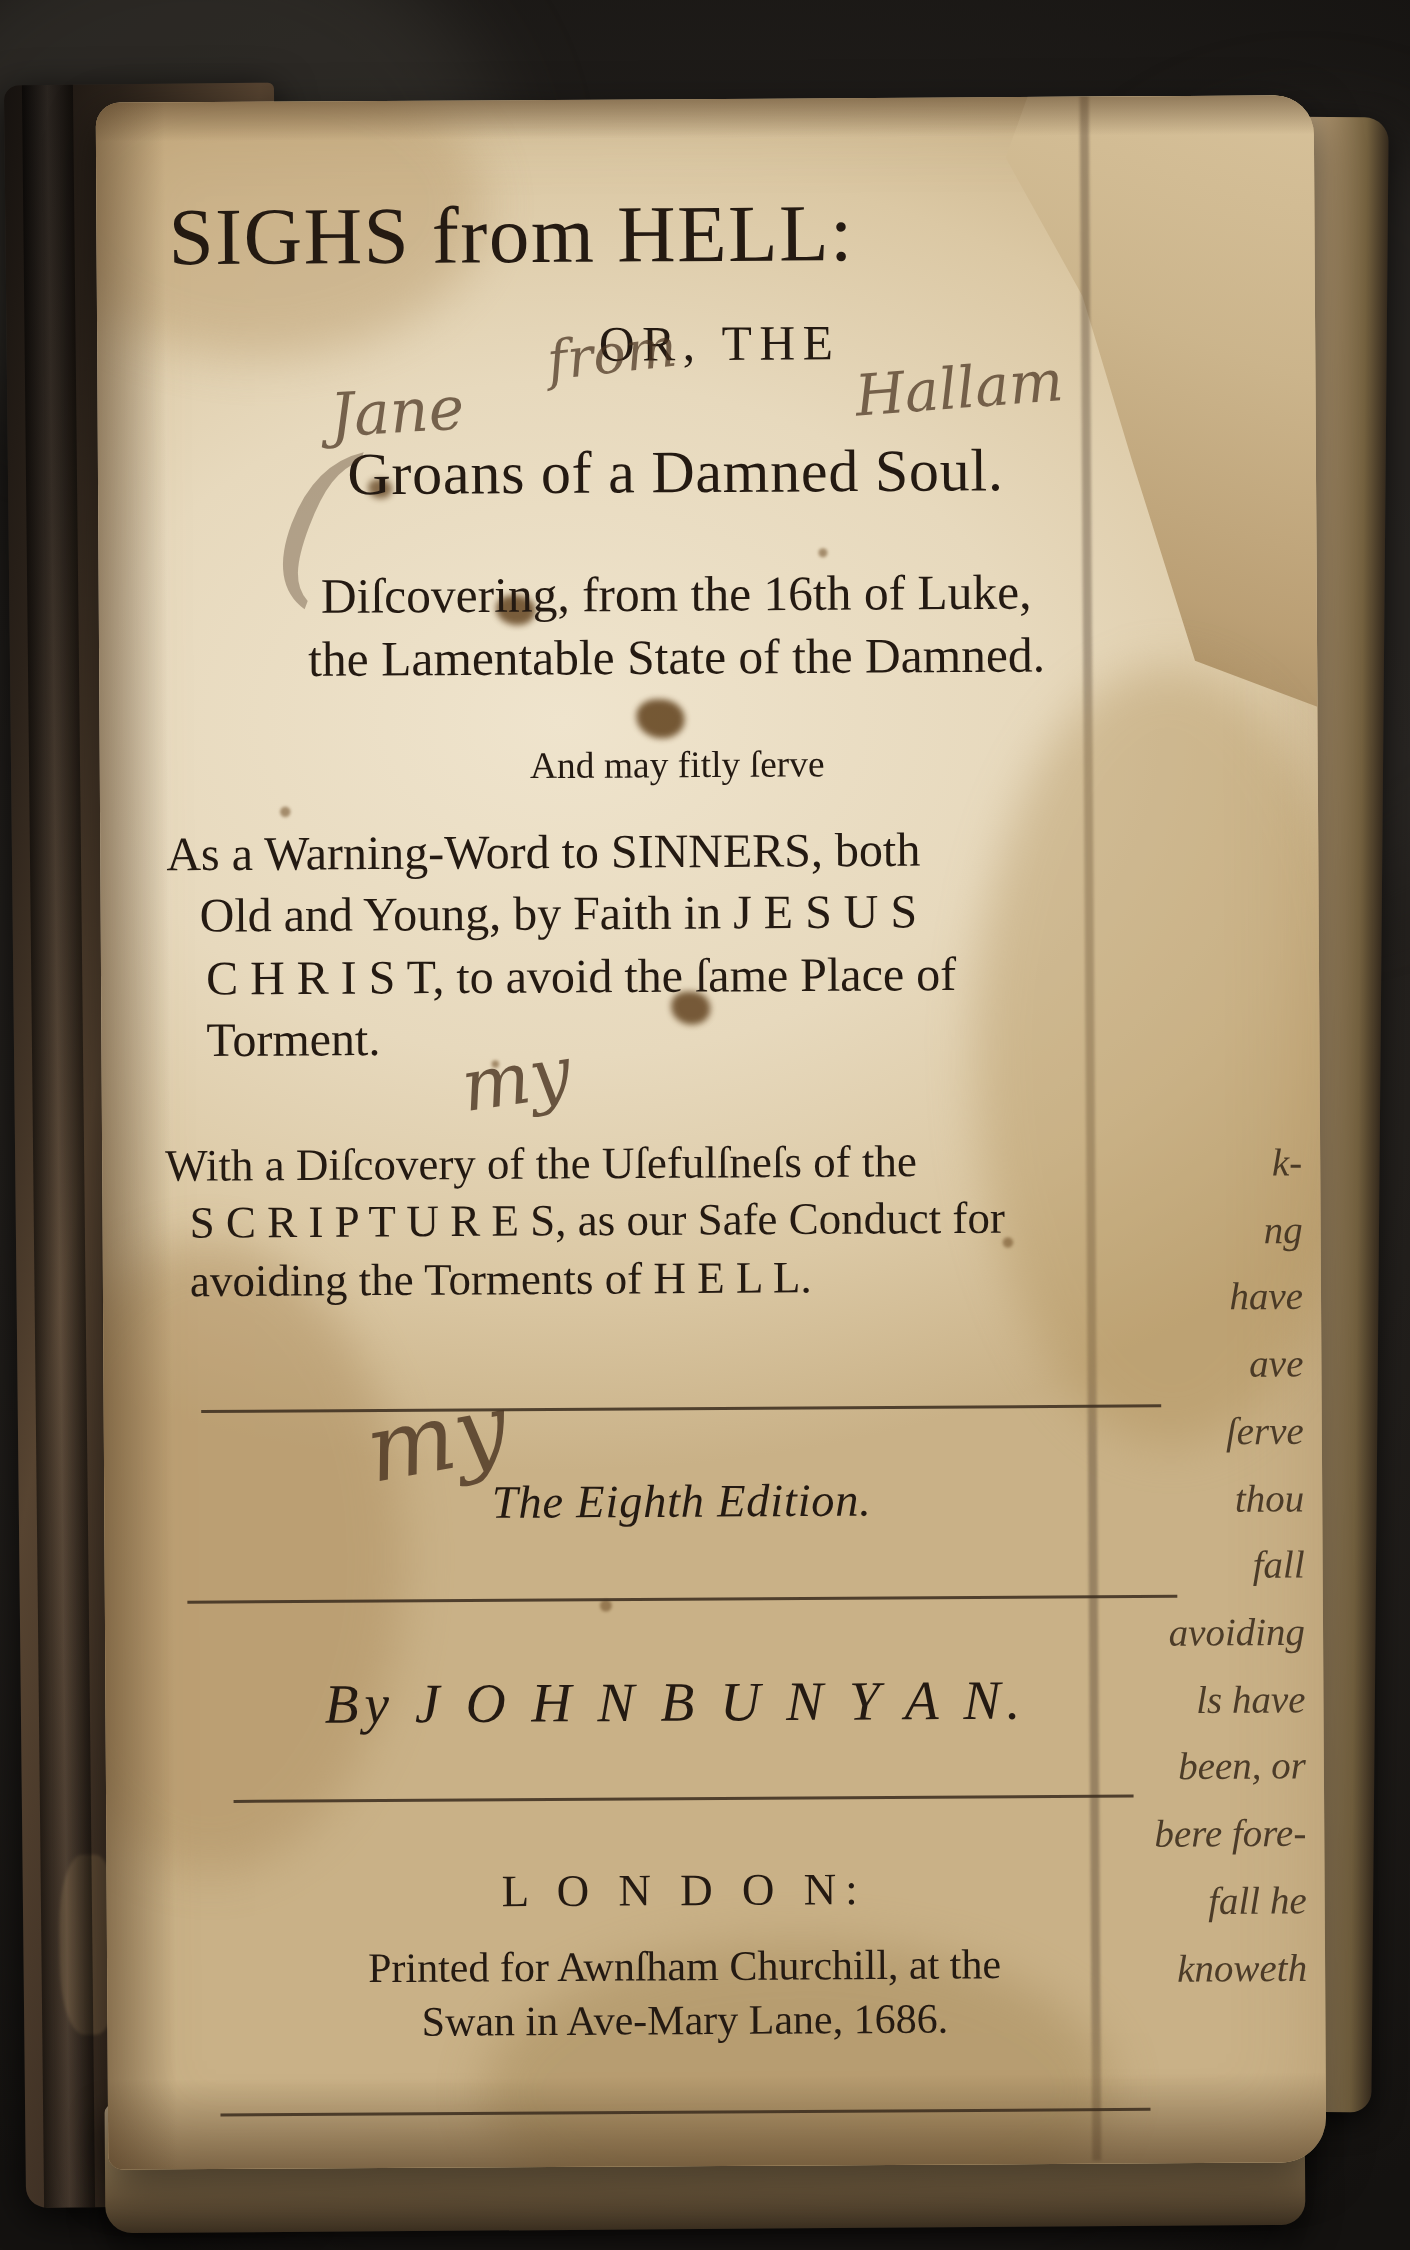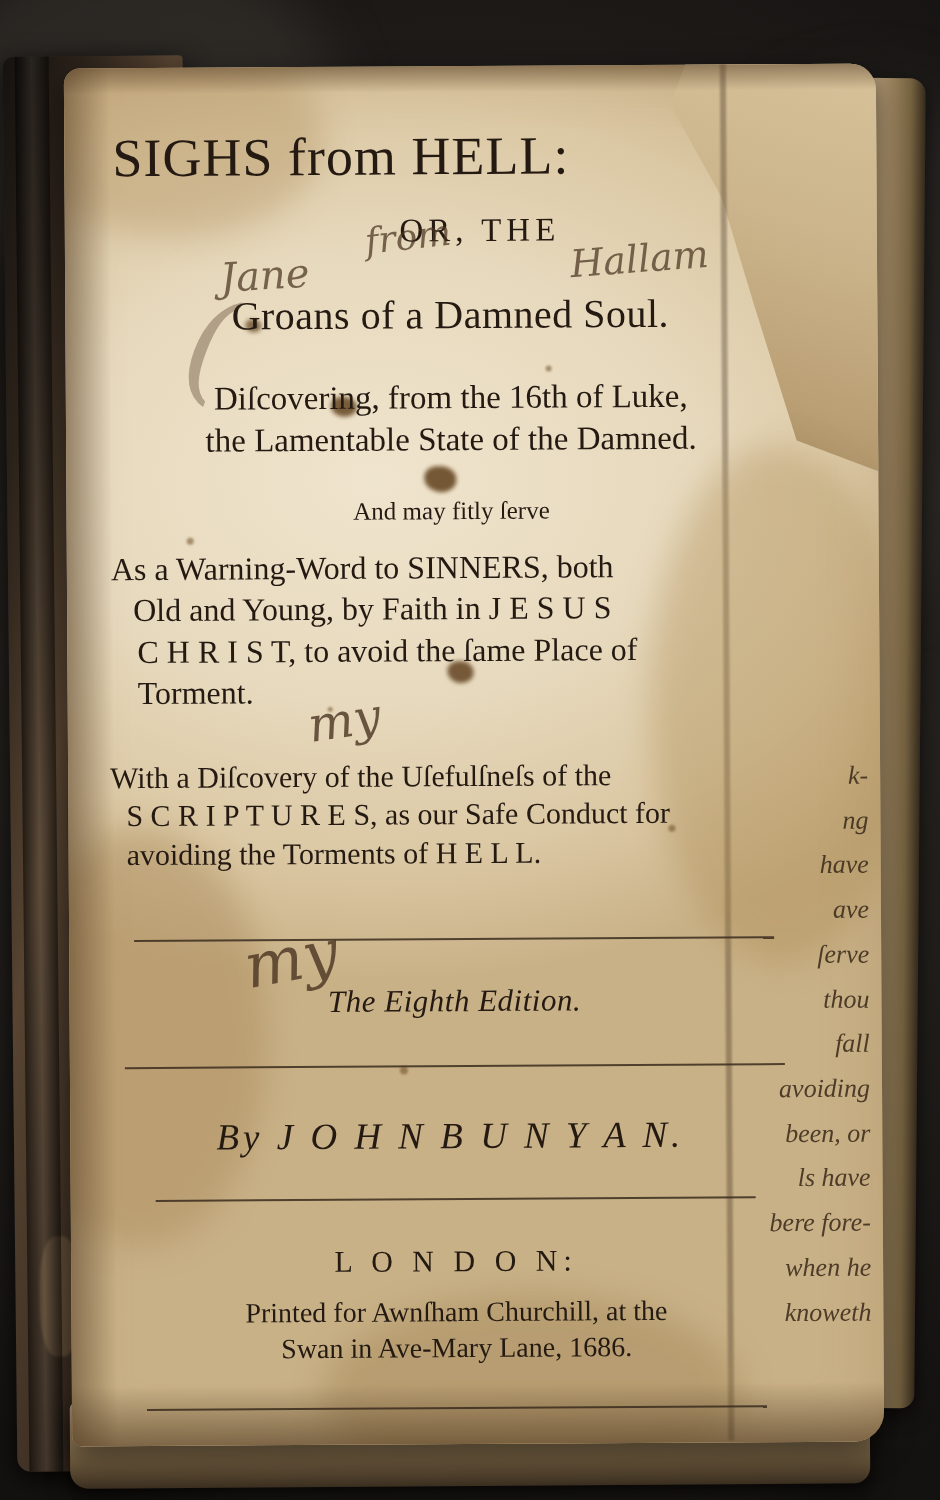--- a/index.html
+++ b/index.html
@@ -337,22 +337,22 @@
 
       <div id="underleaf">
           <div>k-</div>
           <div>ng</div>
           <div>have</div>
           <div>ave</div>
           <div>ſerve</div>
           <div>thou</div>
           <div>fall</div>
           <div>avoiding</div>
+          <div>ls have</div>
           <div>been, or</div>
-          <div>ls have</div>
           <div>bere fore-</div>
-          <div>when he</div>
+          <div>fall he</div>
           <div>knoweth</div>
         </div>
 
     </div>
   </div>
 </div>
 
 </body></html>

